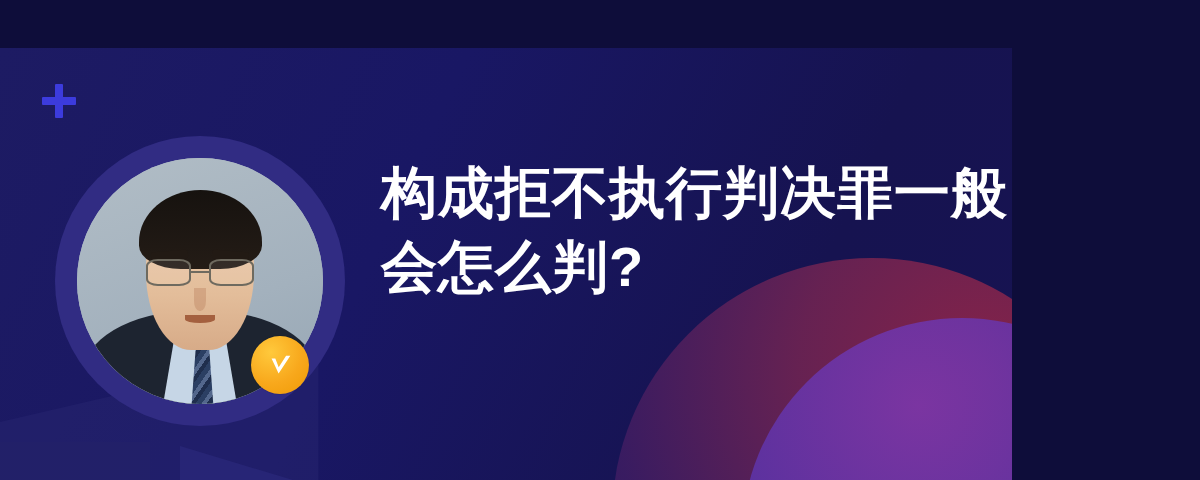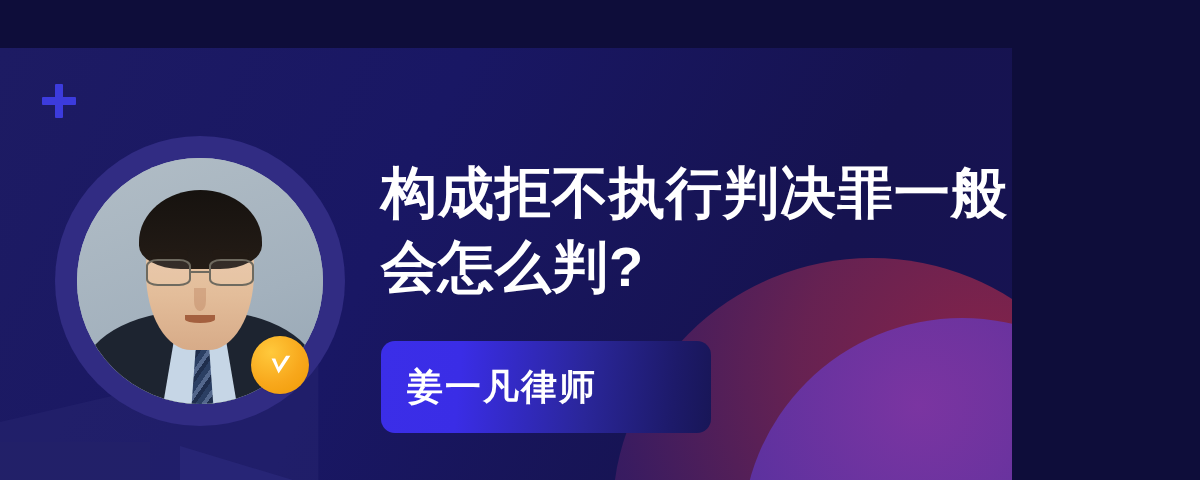--- a/index.html
+++ b/index.html
@@ -275,17 +275,14 @@
       <svg viewBox="0 0 32 32" aria-hidden="true">
         <path d="M7 9 L14.5 25 L27 6 L22.5 6 L14.6 18.5 L11 9 Z" fill="#ffffff"></path>
       </svg>
     </div>
   </div>
 
   <div class="content">
     <h1 class="headline">构成拒不执行判决罪一般会怎么判?</h1>
   </div>
 
-  <div class="name-badge">
-    <span class="name-badge-text">姜一凡律师</span>
-  </div>
 
 </div>
 
 </body></html>

